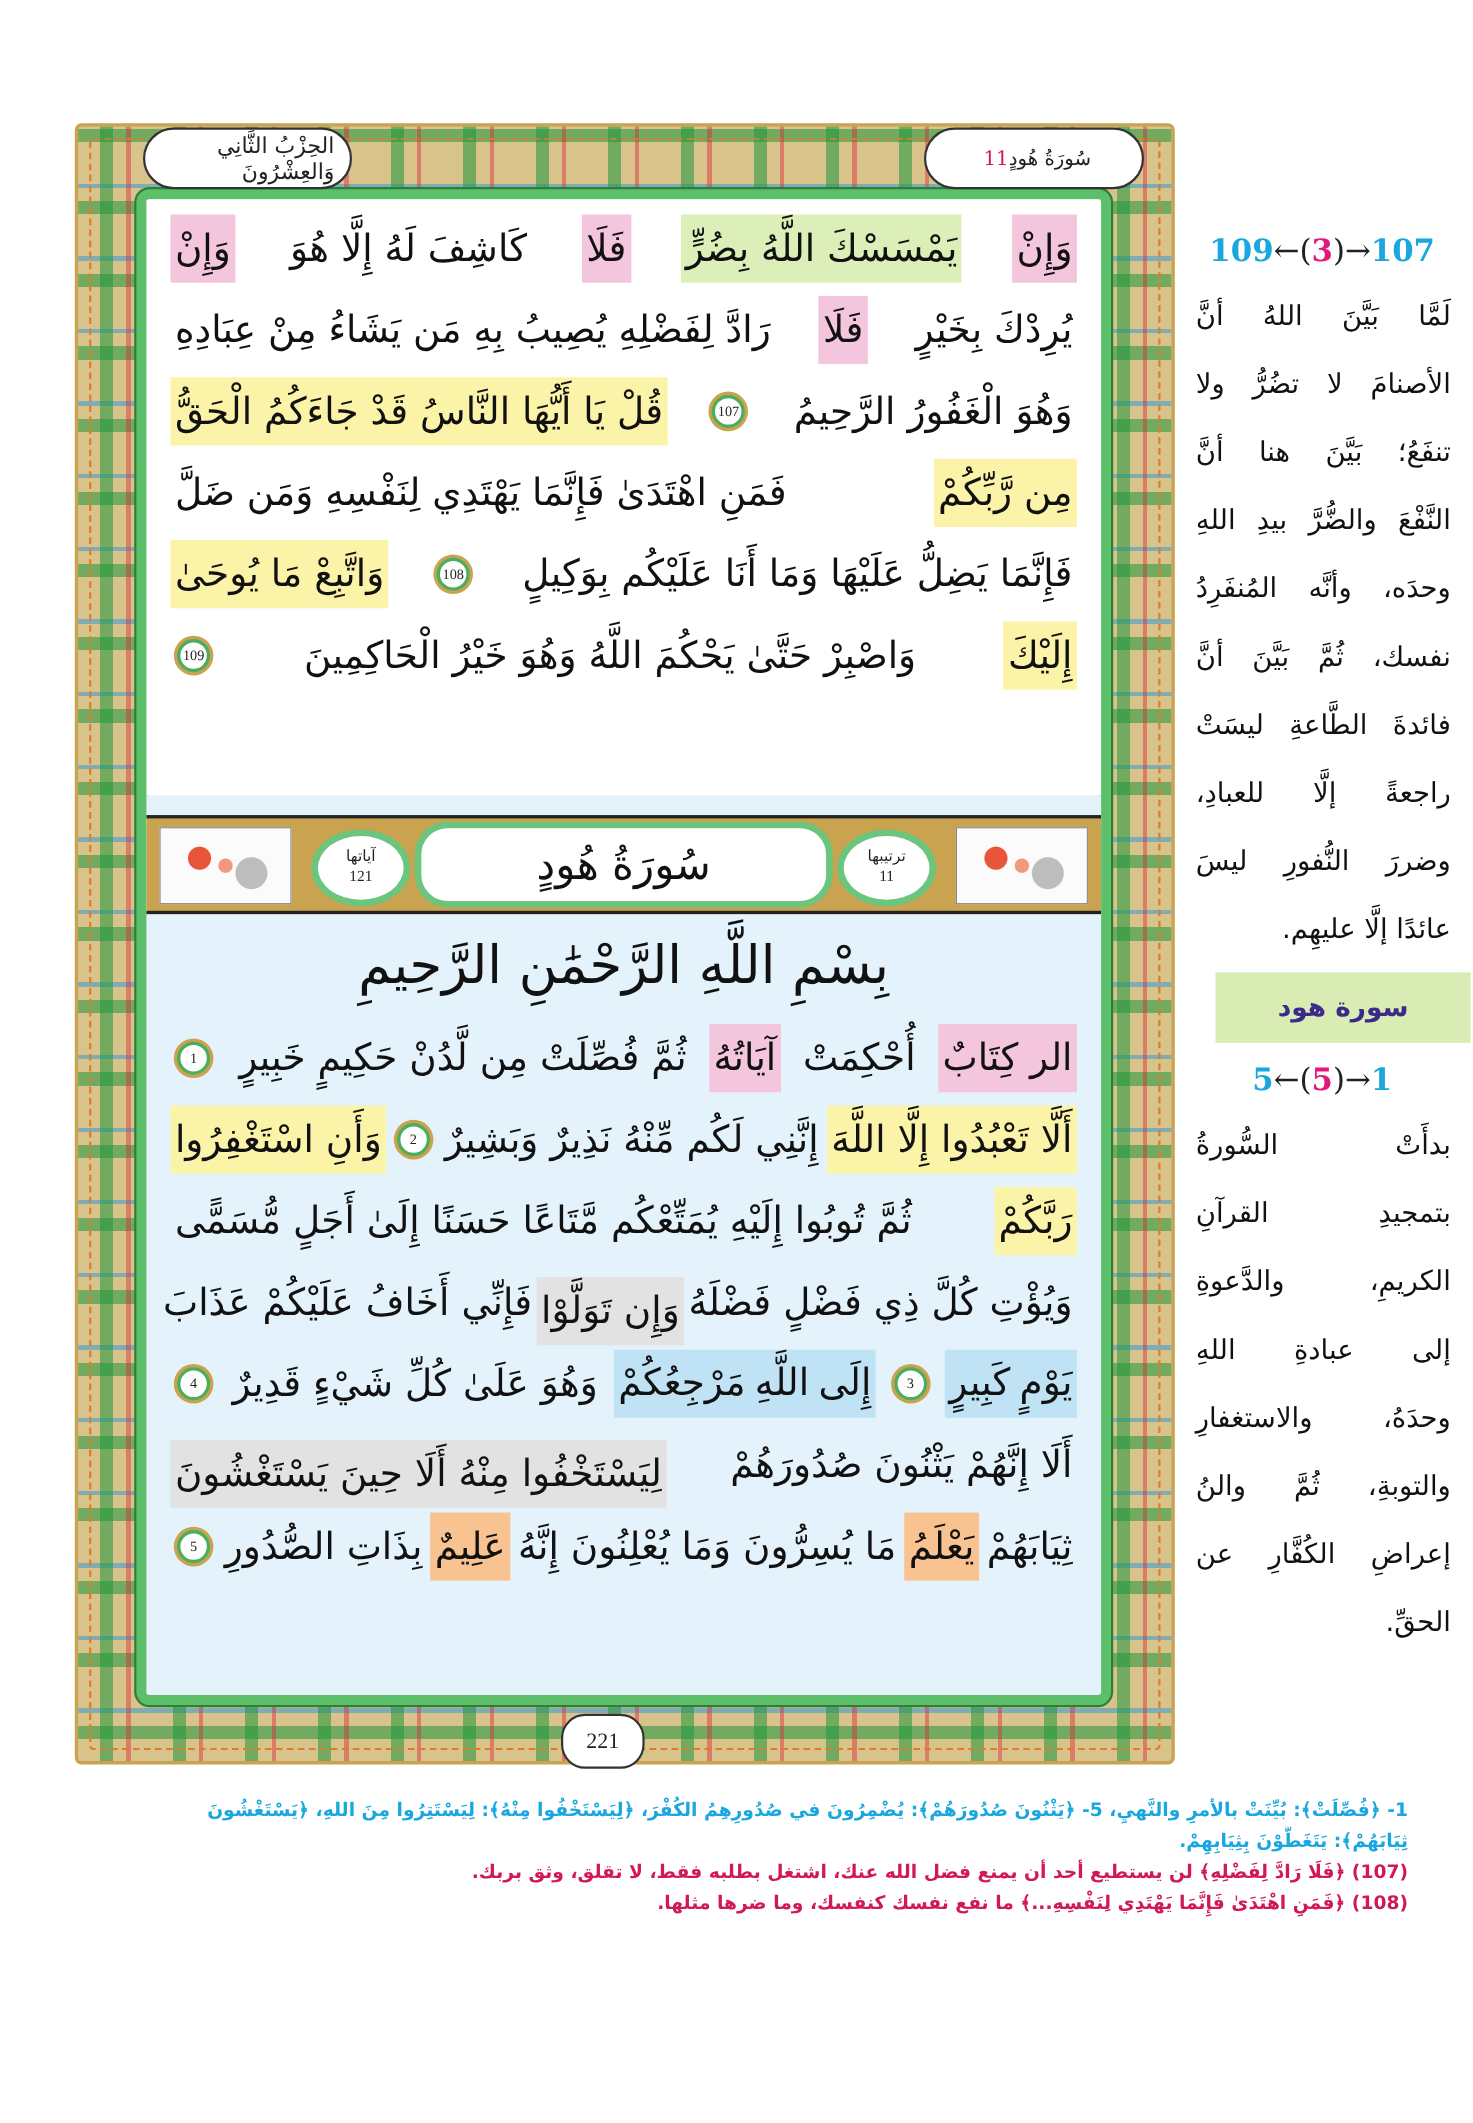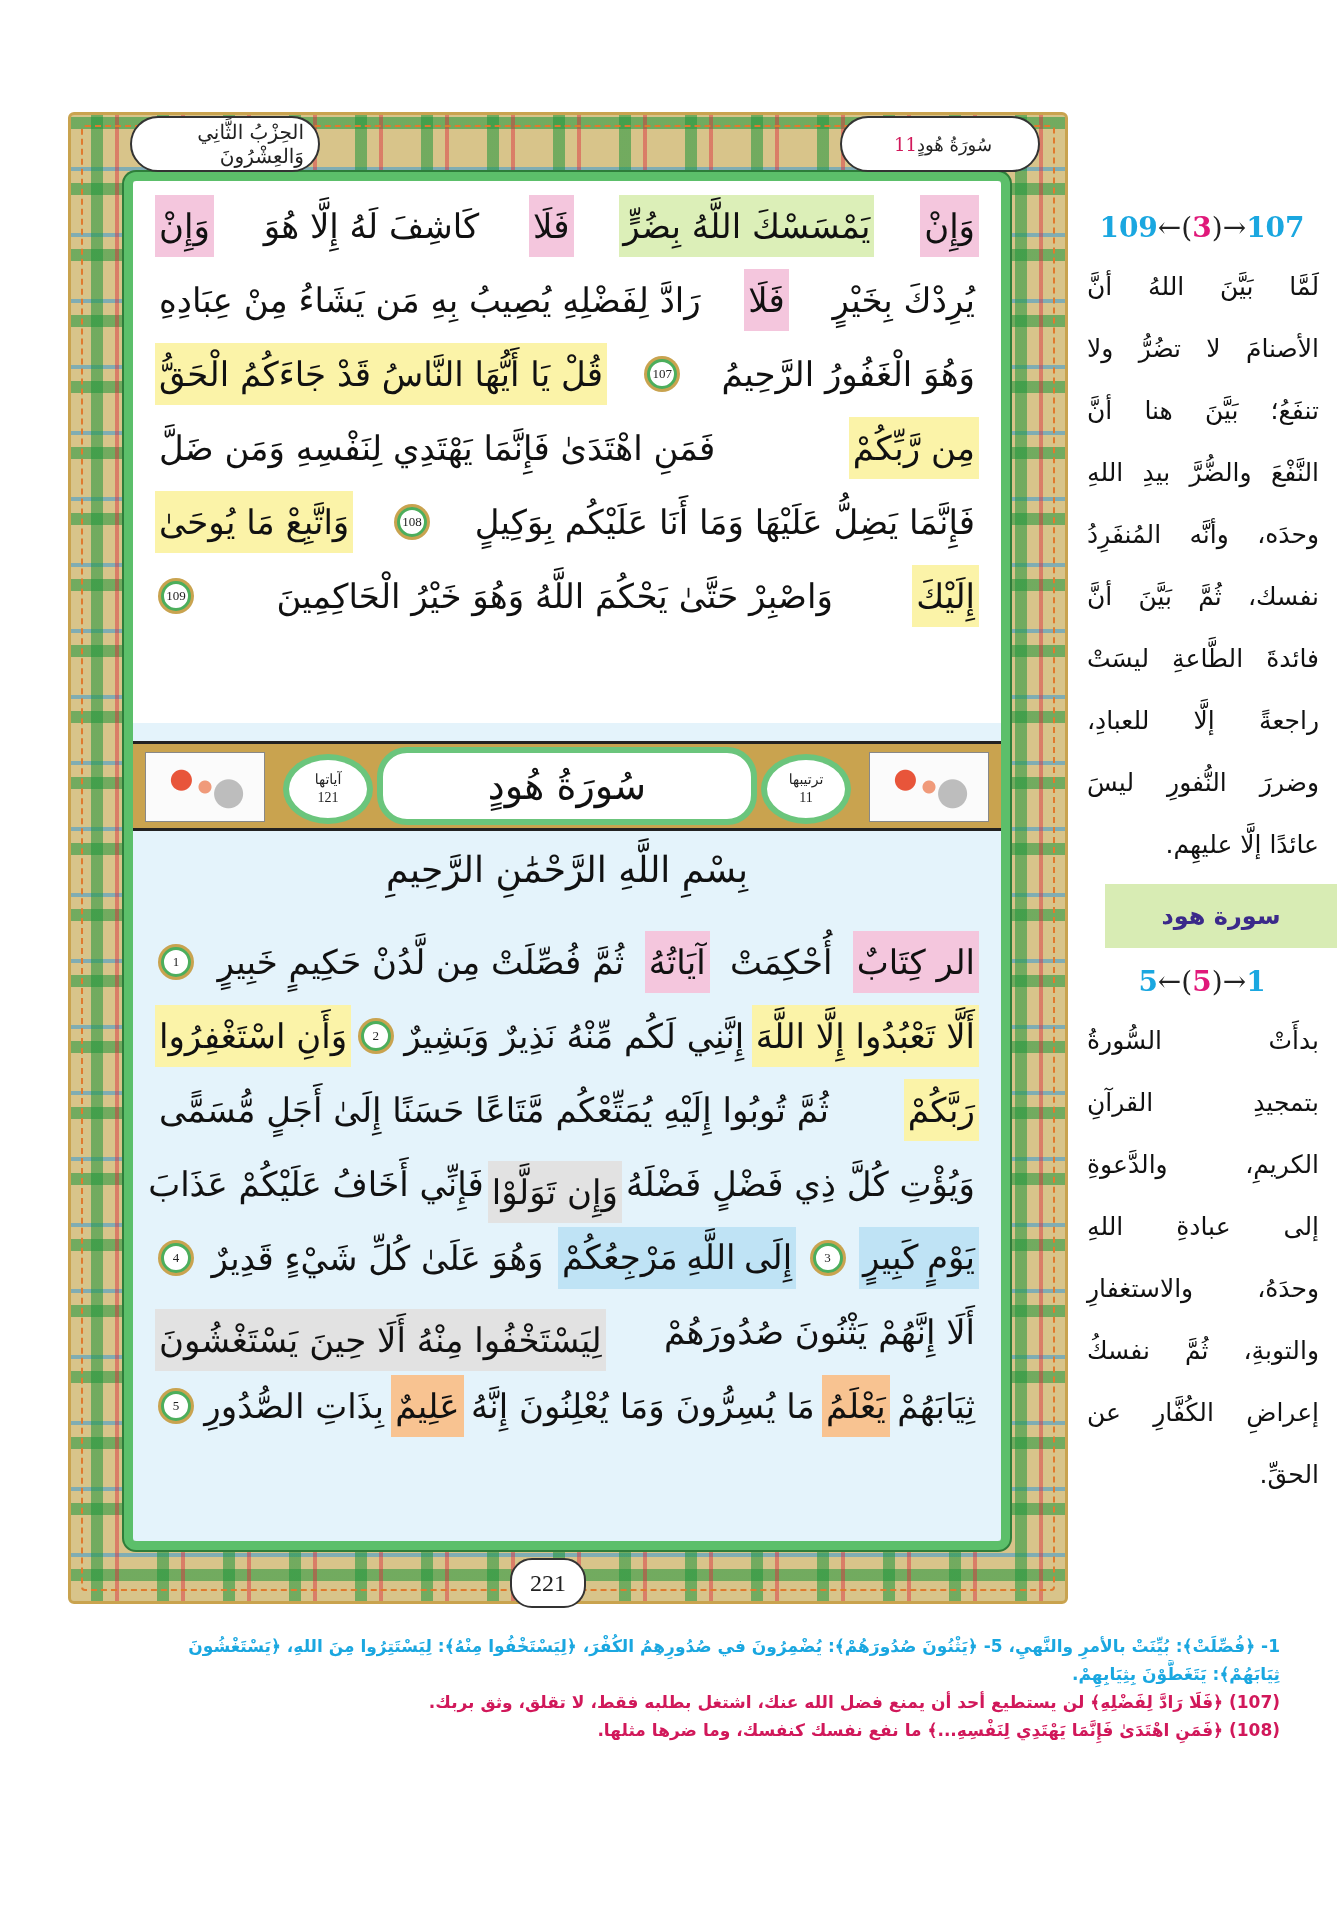--- a/index.html
+++ b/index.html
@@ -31,21 +31,21 @@
   }
   .header-oval.left { left: 130px; width: 190px; }
   .header-oval.right { left: 840px; width: 200px; font-size: 18px; }
   .header-oval .num { color: #d1185a; margin-left: 6px; }
 
   
   .page-num {
     position: absolute; left: 510px; top: 1558px; width: 76px; height: 50px;
     background: #fff; border: 2px solid #333; border-radius: 22px;
     display: flex; align-items: center; justify-content: center;
-    font-family: "Liberation Serif", serif; font-size: 24px; color: #222; z-index: 3;
+    font-family: "Liberation Serif", serif; font-size: 20px; color: #222; z-index: 3;
   }
 
   
   .panel {
     position: absolute; left: 124px; top: 172px; width: 886px; height: 1378px;
     border: 9px solid #5cbf6a; border-radius: 12px; background: #ffffff;
     box-shadow: inset 0 0 0 2px #2e7d3a, 0 0 0 2px #2e7d3a;
     overflow: hidden; z-index: 2;
   }
   .panel .upper { position: absolute; left: 0; top: 0; right: 0; height: 542px; background: #ffffff; }
@@ -96,21 +96,21 @@
   .surah-banner .medallion.left { left: 150px; }
   .surah-banner .medallion.right { right: 150px; }
   .surah-banner .title-box {
     width: 380px; height: 78px; background: #fff; border: 6px solid #6bc57c; border-radius: 30px;
     display: flex; align-items: center; justify-content: center;
     font-family: "DejaVu Serif", serif; font-size: 38px; color: #111; direction: rtl;
   }
 
   .basmala {
     position: absolute; left: 0; right: 0; top: 668px; height: 70px;
-    text-align: center; direction: rtl; font-family: "DejaVu Serif", serif; font-size: 36px; color: #111;
+    text-align: center; direction: rtl; font-family: "DejaVu Serif", serif; font-size: 48px; color: #111;
   }
 
   
   .side {
     position: absolute; left: 1067px; top: 200px; width: 270px;
     direction: rtl; font-family: "DejaVu Sans", sans-serif; color: #111;
   }
   .range {
     direction: ltr; text-align: center; font-family: "DejaVu Serif", serif; font-weight: bold;
     font-size: 28px; height: 56px; line-height: 56px; color: #1aa7e0;
@@ -274,21 +274,21 @@
 
   <div class="range">
     <span>5</span><span class="arrow">←(</span><span class="mid">5</span><span class="arrow">)→</span><span>1</span>
   </div>
   <div class="side-text" id="side2">
       <p>بدأَتْ السُّورةُ</p>
       <p>بتمجيدِ القرآنِ</p>
       <p>الكريمِ، والدَّعوةِ</p>
       <p>إلى عبادةِ اللهِ</p>
       <p>وحدَهُ، والاستغفارِ</p>
-      <p>والتوبةِ، ثُمَّ نفسكُ</p>
+      <p>والتوبةِ، ثُمَّ والنُ</p>
       <p>إعراضِ الكُفَّارِ عن</p>
       <p class="last">الحقِّ.</p>
     </div>
 </div>
 
 <div class="footnotes" id="footnotes">
     <div class="fn blue">1- ﴿فُصِّلَتْ﴾: بُيِّنَتْ بالأمرِ والنَّهيِ، 5- ﴿يَثْنُونَ صُدُورَهُمْ﴾: يُضْمِرُونَ في صُدُورِهِمُ الكُفْرَ، ﴿لِيَسْتَخْفُوا مِنْهُ﴾: لِيَسْتَتِرُوا مِنَ اللهِ، ﴿يَسْتَغْشُونَ</div>
     <div class="fn blue">ثِيَابَهُمْ﴾: يَتَغَطَّوْنَ بِثِيَابِهِمْ.</div>
     <div class="fn magenta">(107) ﴿فَلَا رَادَّ لِفَضْلِهِ﴾ لن يستطيع أحد أن يمنع فضل الله عنك، اشتغل بطلبه فقط، لا تقلق، وثق بربك.</div>
     <div class="fn magenta">(108) ﴿فَمَنِ اهْتَدَىٰ فَإِنَّمَا يَهْتَدِي لِنَفْسِهِ...﴾ ما نفع نفسك كنفسك، وما ضرها مثلها.</div>

